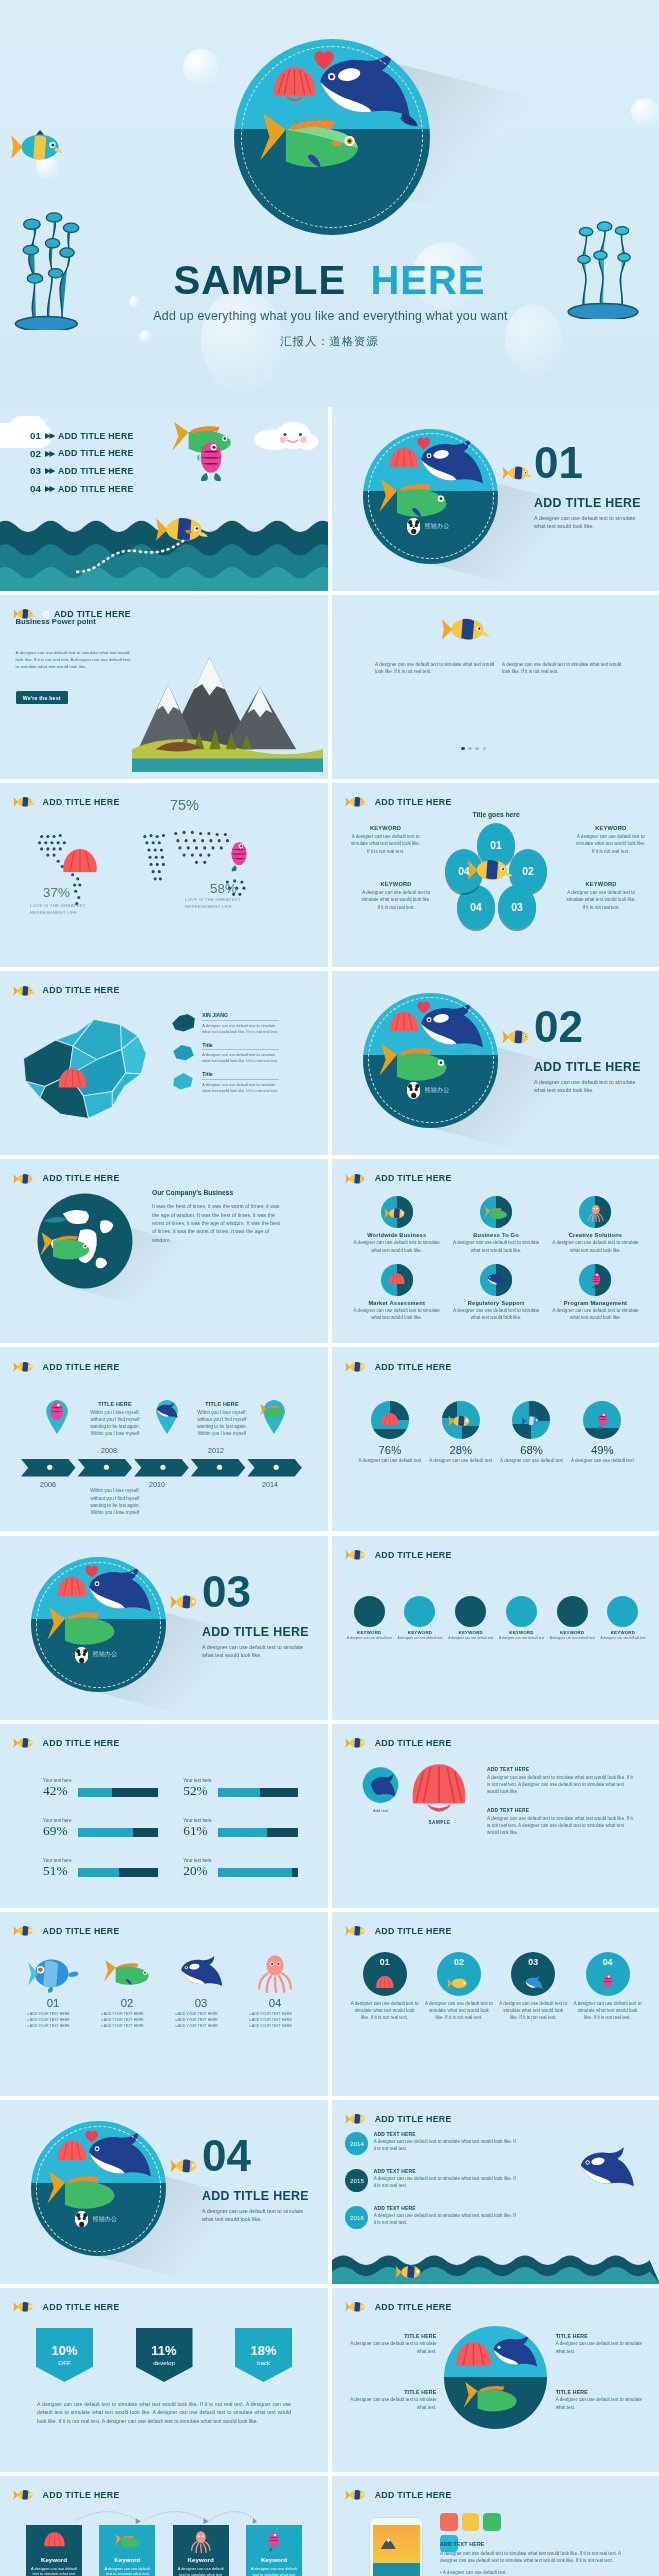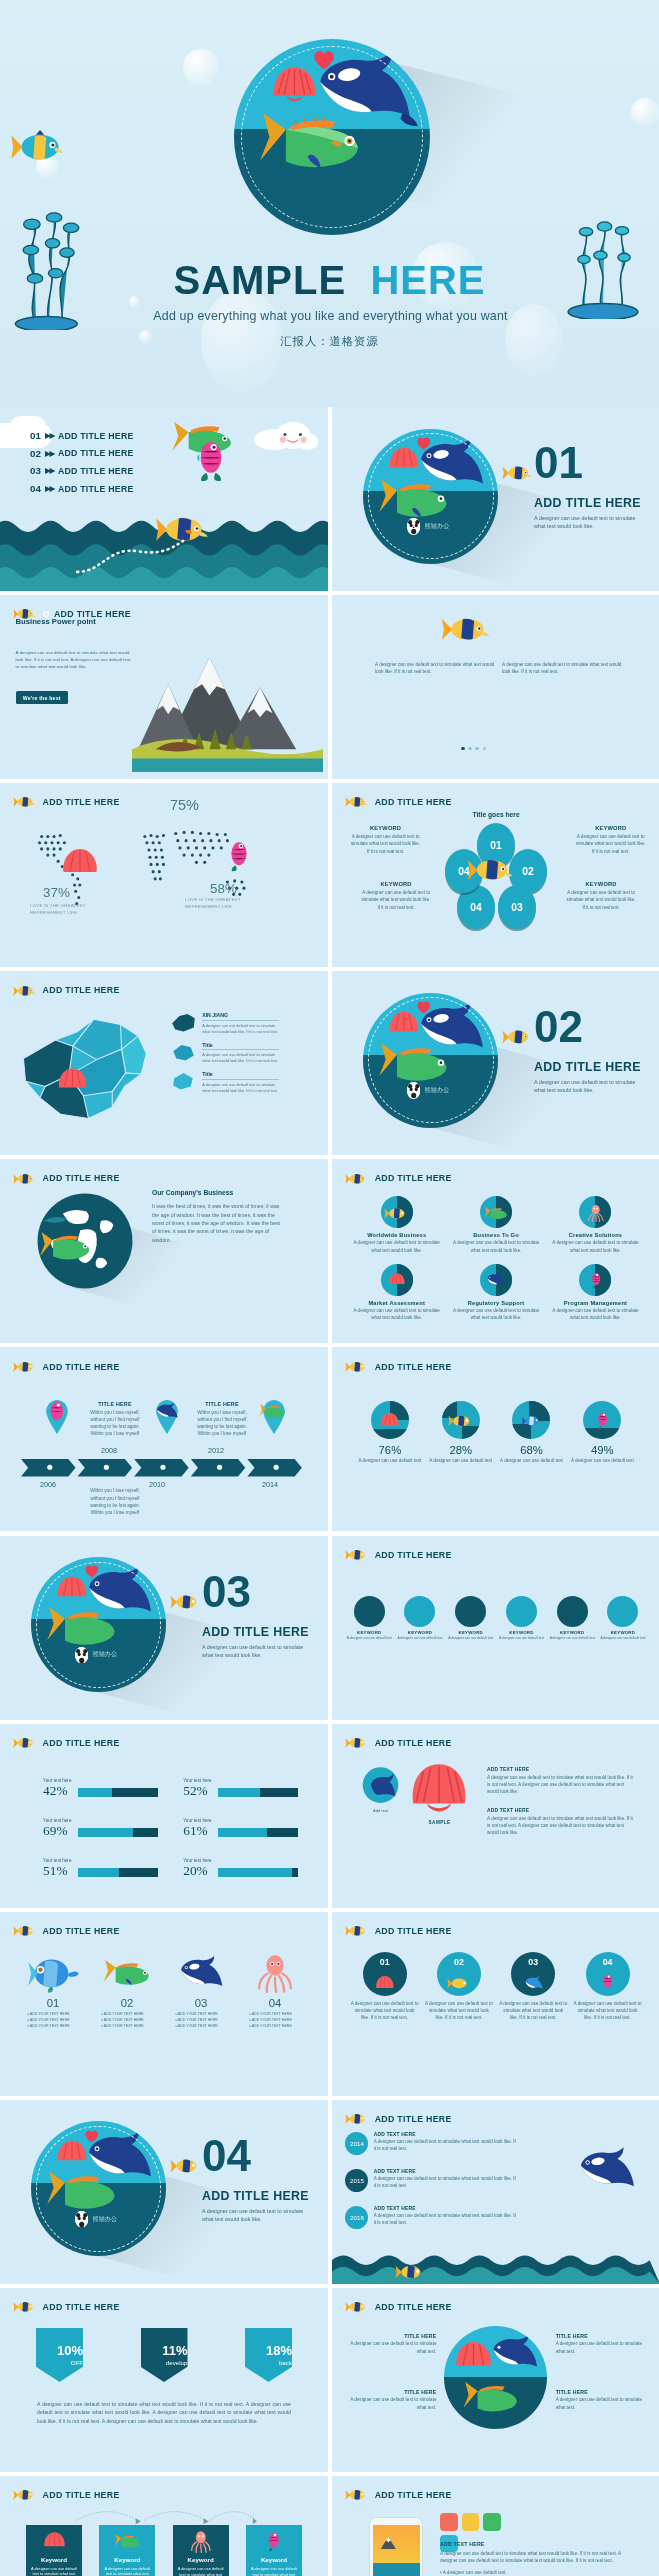--- a/index.html
+++ b/index.html
@@ -142,22 +142,22 @@
   .pr-track { height: 8.8px; width: 80px; background:#0d4a5c; position:relative; }
   .pr-fill { position:absolute; left:0; top:0; bottom:0; background:#1fa8c4; }
 
   
   .kcard { width: 56px; height: 76px; border-radius: 0 0 10.3px 0; padding: 5.2px 4.6px; color:#fff; }
   .kcard .kt { font-size: 6.2px; font-weight:bold; text-align:center; margin-top: 24px;}
   .kcard .kb { font-size: 3.9px; line-height:1.5; text-align:center; margin-top:2.6px; opacity:.95;}
 
   
   .hex {
-    width: 47px; height: 54px; display:flex; flex-direction:column;
-    align-items:flex-end; justify-content:center; color:#fff;
+    width: 57px; height: 54px; display:flex; flex-direction:column;
+    align-items:center; justify-content:center; color:#fff;
     clip-path: polygon(0 0,100% 0,100% 72%,50% 100%,0 72%);
   }
   .hex .hv { font-size: 13px; font-weight:bold; }
   .hex .hl { font-size: 6.2px; margin-top: 1px; }
   .tl-year { position:absolute; font-size: 7.2px; color:#24606f; }
 
   
   .phone { width: 54px; height: 101px; border-radius: 7.2px; background:#f2f7f9; border:1.5px solid #cfdde2; position:relative; }
   .phone .scr { position:absolute; left:2.6px; right:2.6px; top:7.2px; bottom:9.3px; background:#2ab8d6; overflow:hidden;}
 

